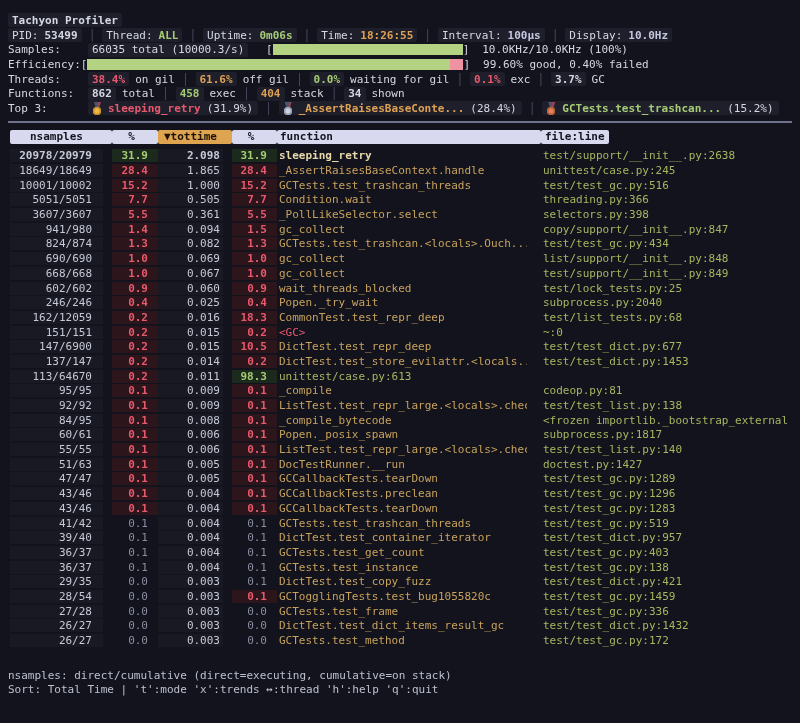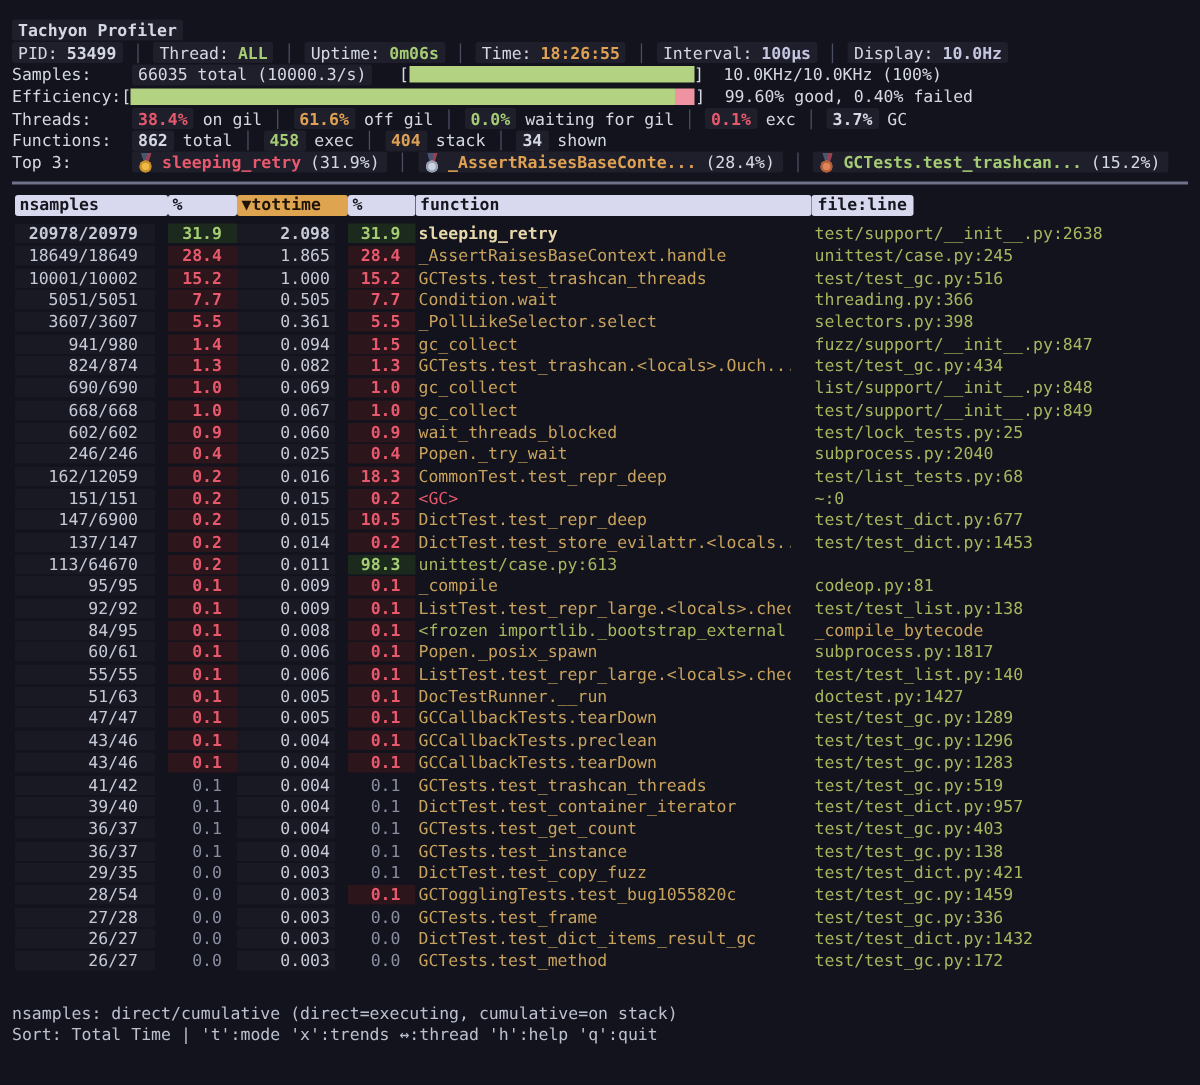--- a/index.html
+++ b/index.html
@@ -49,21 +49,21 @@
   .tt{text-align:right;padding-right:3px;background:#181923;color:#c6c9d6;
     border-right:9px solid transparent;background-clip:padding-box}
   .p2{text-align:right;padding-right:3px;border-right:7px solid transparent;background-clip:padding-box;font-weight:bold}
   .fn{padding-left:2px;border-right:14px solid transparent;background-clip:padding-box}
   .fl{padding-left:2px}
   .hot-red{background:#2c151b;color:#e8596e}
   .hot-green{background:#1b2a1c;color:#a5cb74}
   .pc-dim{color:#8a8ea1;font-weight:normal}
   
   .hcell{background:#d8d8ee;color:#16161f;font-weight:bold;padding:0 3px;border-radius:2px;height:14px;line-height:14px}
-  .hcell.hr-al{text-align:left}
+  .hcell.hr-al{text-align:center}
   .hcell.h-tottime{background:#dfa450;color:#1c1206}
   .hcell.h-file{justify-self:start;padding:0 4px}
   
   #footer{margin-top:20px;color:#bcc0cf}
   #footer .line{height:14.7px}
 </style>
 </head>
 <body>
 
 <div class="line">
@@ -144,21 +144,21 @@
       <div class="cell p2 hot-red">5.5</div>
       <div class="cell fn c-gold">_PollLikeSelector.select</div>
       <div class="cell fl c-olive">selectors.py:398</div>
     </div>
     <div class="trow">
       <div class="cell ns">941/980</div>
       <div class="cell p1 hot-red">1.4</div>
       <div class="cell tt">0.094</div>
       <div class="cell p2 hot-red">1.5</div>
       <div class="cell fn c-gold">gc_collect</div>
-      <div class="cell fl c-olive">fuzz/support/__init__.py:847</div>
+      <div class="cell fl c-olive">copy/support/__init__.py:847</div>
     </div>
     <div class="trow">
       <div class="cell ns">824/874</div>
       <div class="cell p1 hot-red">1.3</div>
       <div class="cell tt">0.082</div>
       <div class="cell p2 hot-red">1.3</div>
       <div class="cell fn c-gold">GCTests.test_trashcan.&lt;locals&gt;.Ouch....</div>
       <div class="cell fl c-olive">test/test_gc.py:434</div>
     </div>
     <div class="trow">
@@ -246,22 +246,22 @@
       <div class="cell tt">0.009</div>
       <div class="cell p2 hot-red">0.1</div>
       <div class="cell fn c-gold">ListTest.test_repr_large.&lt;locals&gt;.check</div>
       <div class="cell fl c-olive">test/test_list.py:138</div>
     </div>
     <div class="trow">
       <div class="cell ns">84/95</div>
       <div class="cell p1 hot-red">0.1</div>
       <div class="cell tt">0.008</div>
       <div class="cell p2 hot-red">0.1</div>
+      <div class="cell fn c-gold">_compile_bytecode</div>
       <div class="cell fl c-olive">&lt;frozen importlib._bootstrap_external</div>
-      <div class="cell fn c-gold">_compile_bytecode</div>
     </div>
     <div class="trow">
       <div class="cell ns">60/61</div>
       <div class="cell p1 hot-red">0.1</div>
       <div class="cell tt">0.006</div>
       <div class="cell p2 hot-red">0.1</div>
       <div class="cell fn c-gold">Popen._posix_spawn</div>
       <div class="cell fl c-olive">subprocess.py:1817</div>
     </div>
     <div class="trow">

